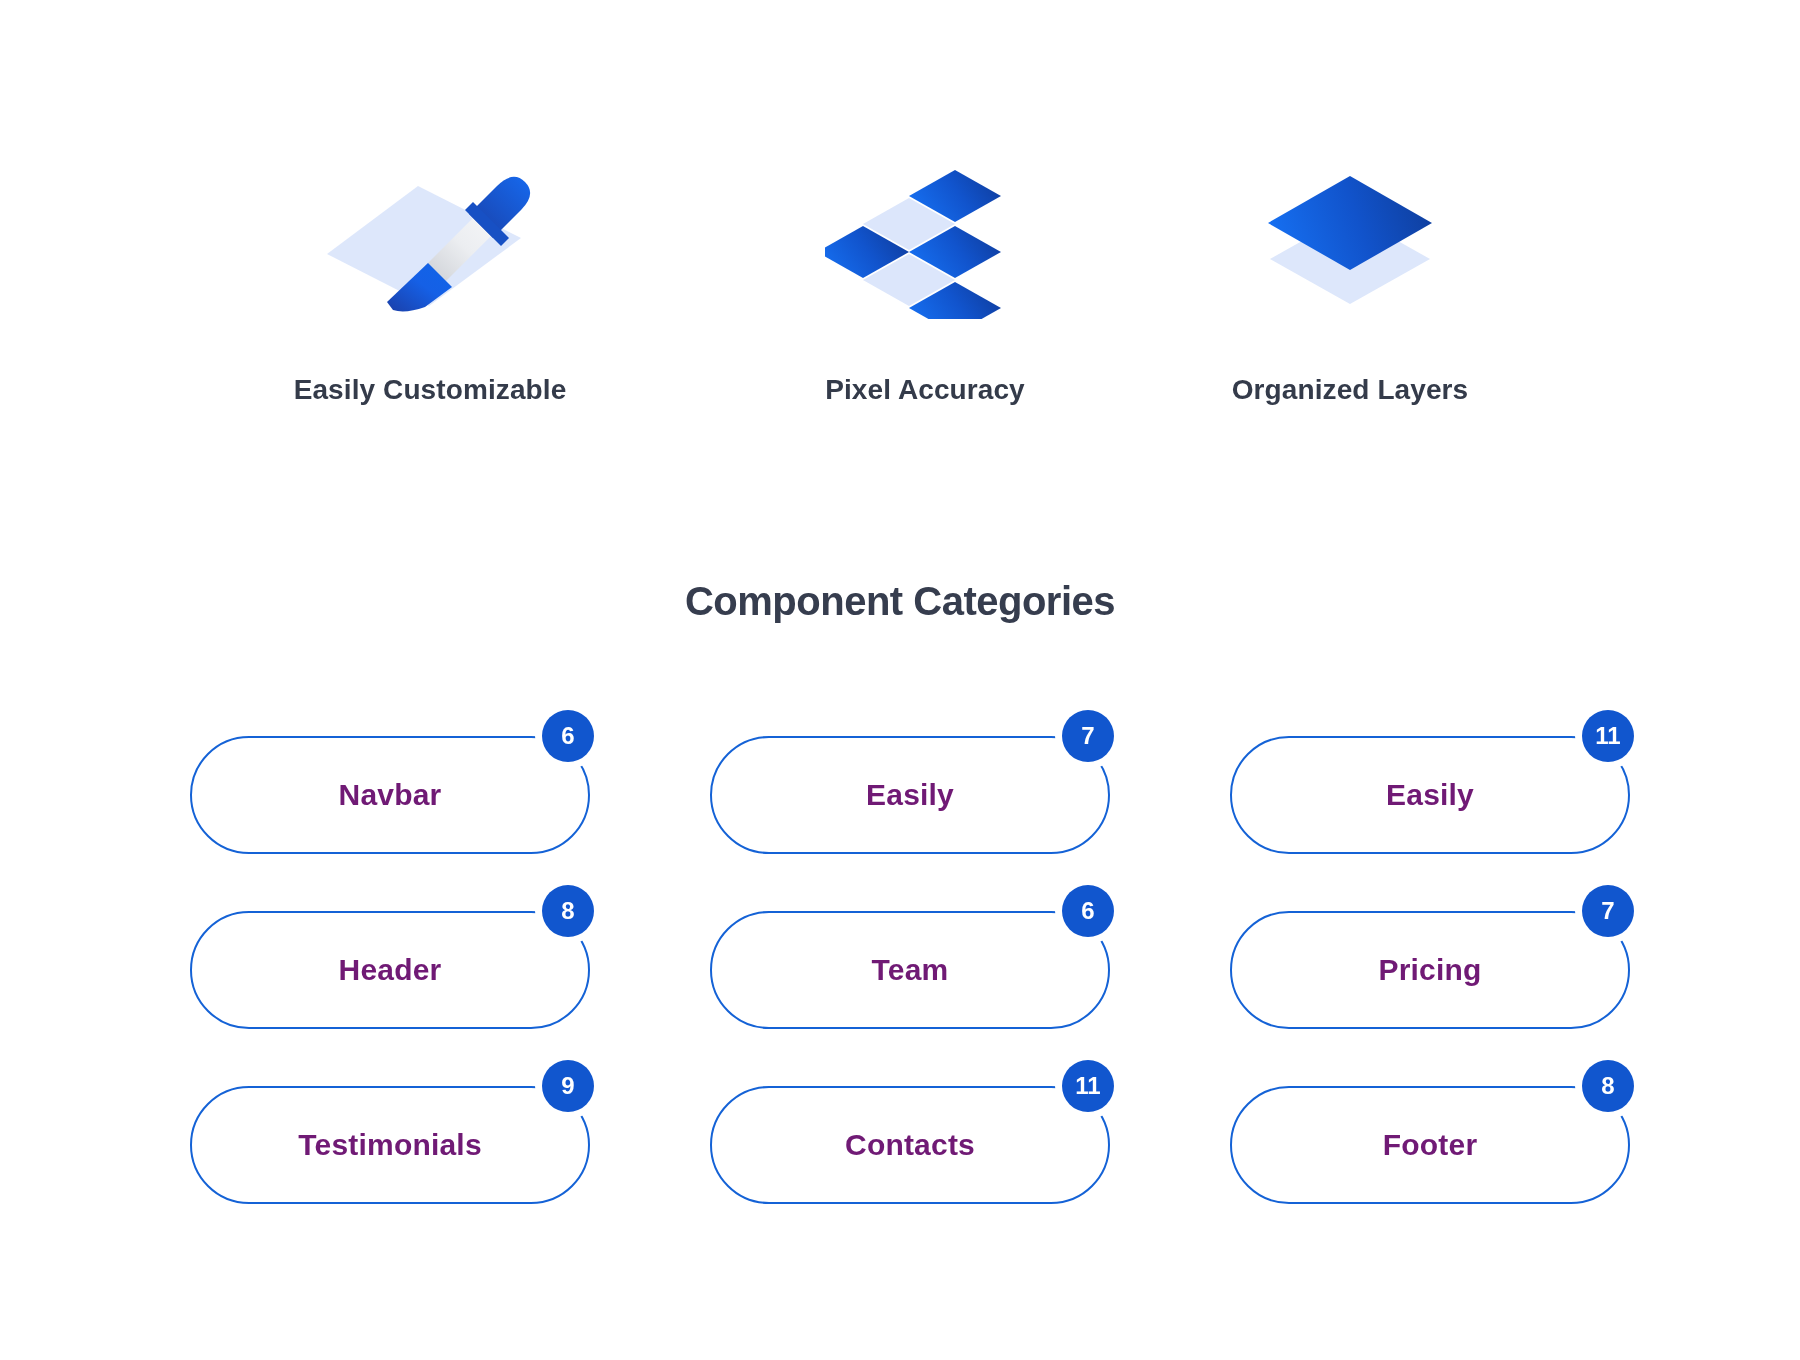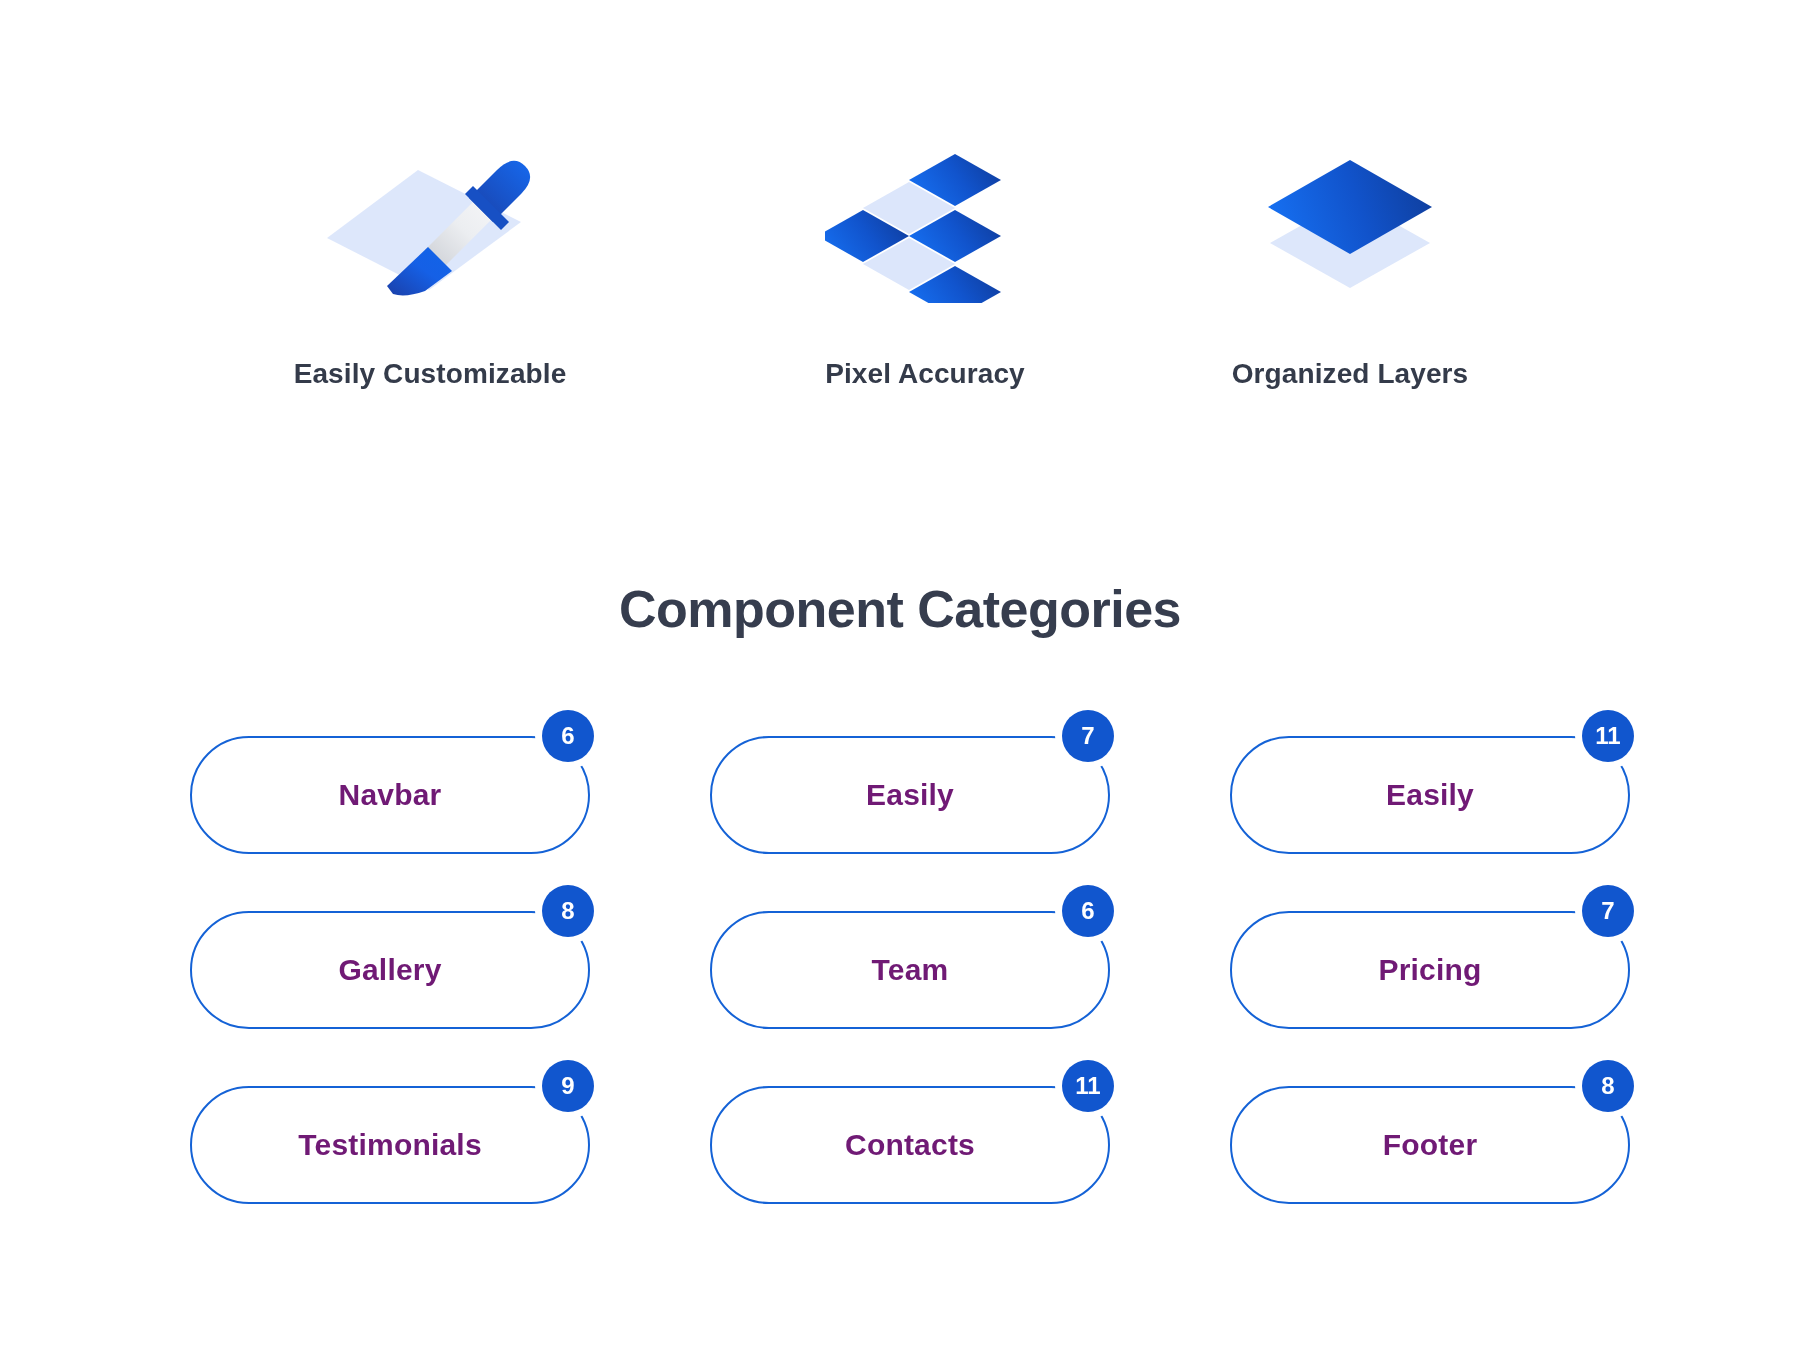--- a/index.html
+++ b/index.html
@@ -14,21 +14,21 @@
     height: 1360px;
     font-family: "Liberation Sans", sans-serif;
     -webkit-font-smoothing: antialiased;
     overflow: hidden;
     position: relative;
   }
 
   
   .features {
     position: absolute;
-    top: 120px;
+    top: 136px;
     left: 0;
     width: 1800px;
     display: flex;
     align-items: flex-start;
   }
   .feature {
     display: flex;
     flex-direction: column;
     align-items: center;
   }
@@ -52,21 +52,21 @@
     white-space: nowrap;
   }
 
   
   .page-title {
     position: absolute;
     top: 542px;
     left: 0;
     width: 1800px;
     text-align: center;
-    font-size: 52px;
+    font-size: 40px;
     line-height: 64px;
     font-weight: 800;
     color: #363d4e;
     letter-spacing: -0.5px;
   }
 
   
   .categories {
     position: absolute;
     top: 736px;
@@ -227,21 +227,21 @@
   </div>
 
   <div class="cat-pill">
     <div class="pill-shape"></div>
     <div class="pill-label">Easily</div>
     <div class="pill-badge">11</div>
   </div>
 
   <div class="cat-pill">
     <div class="pill-shape"></div>
-    <div class="pill-label">Gallery</div>
+    <div class="pill-label">Header</div>
     <div class="pill-badge">8</div>
   </div>
 
   <div class="cat-pill">
     <div class="pill-shape"></div>
     <div class="pill-label">Team</div>
     <div class="pill-badge">6</div>
   </div>
 
   <div class="cat-pill">

